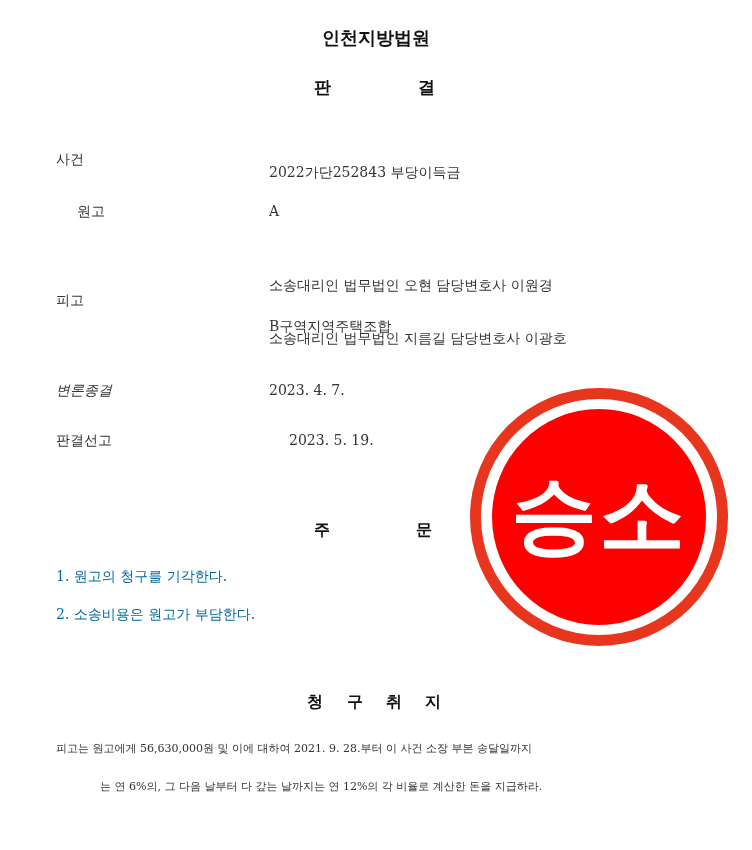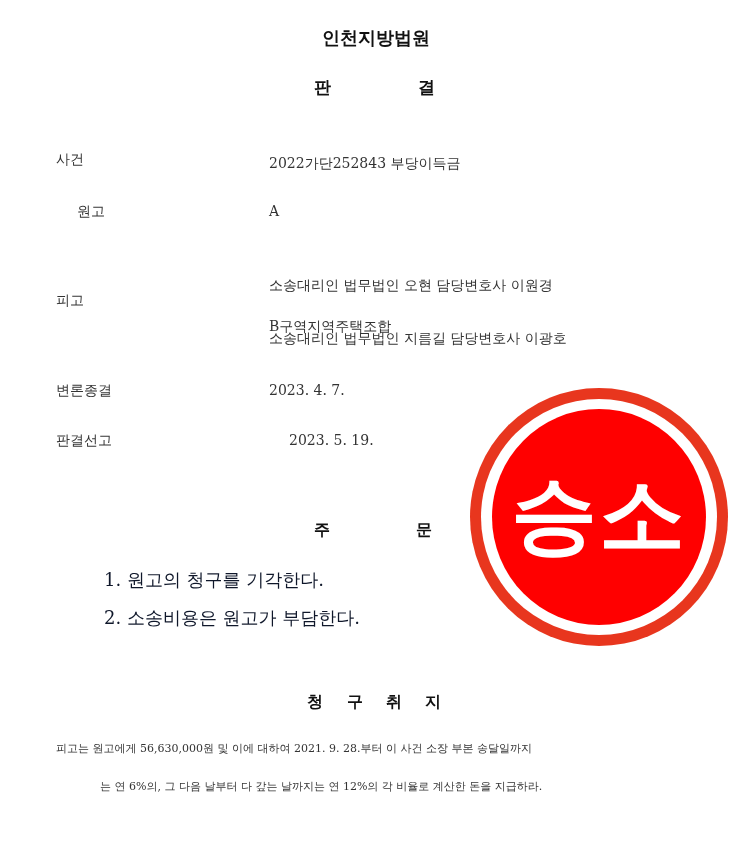--- a/index.html
+++ b/index.html
@@ -12,21 +12,21 @@
                font-family: "DejaVu Sans", "Liberation Sans", sans-serif; font-weight: bold;
                font-size: 17px; color: #111; }
   .doc-title span { position: absolute; }
   .row-label { position: absolute; left: 56px; font-size: 14px; color: #333;
                font-family: "DejaVu Sans", "Liberation Sans", sans-serif; }
   .row-value { position: absolute; left: 269px; font-size: 14px; color: #333; }
   .section-head { position: absolute; left: 0; width: 752px;
                   font-family: "DejaVu Sans", "Liberation Sans", sans-serif; font-weight: bold;
                   font-size: 16px; color: #111; }
   .section-head span { position: absolute; }
-  .order-line { position: absolute; left: 56px; font-size: 18px; color: #0f172a; margin-left: 48px; }
+  .order-line { position: absolute; left: 56px; font-size: 14px; color: #0369a1; }
   .body-line { position: absolute; left: 56px; font-size: 11px; color: #333; white-space: nowrap; }
   .stamp { position: absolute; left: 470px; top: 388px; width: 258px; height: 258px; }
   .stamp .ring { position: absolute; inset: 0; border-radius: 50%; background: #e8361e; }
   .stamp .gap { position: absolute; left: 11px; top: 11px; width: 236px; height: 236px;
                 border-radius: 50%; background: #ffffff; }
   .stamp .inner { position: absolute; left: 22px; top: 21px; width: 214px; height: 216px;
                   border-radius: 50%; background: #ff0000; }
   .stamp .text { position: absolute; left: 0; top: 76px; width: 258px; text-align: center;
                  font-family: "DejaVu Sans", "Liberation Sans", sans-serif; font-weight: bold;
                  font-size: 86px; line-height: 100px; color: #ffffff; letter-spacing: 2px; }
@@ -35,31 +35,31 @@
 <body>
 
 <div class="court">인천지방법원</div>
 <div class="doc-title">
   <span style="left:314px;">판</span>
   <span style="left:418px;">결</span>
 </div>
 
 <div>
   <div class="row-label" style="top:151px;">사건</div>
-  <div class="row-value" style="top:155px;">2022가단252843 부당이득금</div>
+  <div class="row-value" style="top:164px;">2022가단252843 부당이득금</div>
 
   <div class="row-label" style="top:203px;margin-left:21px;">원고</div>
   <div class="row-value" style="top:203px;">A</div>
   <div class="row-value" style="top:241px;margin-top:36px;">소송대리인 법무법인 오현 담당변호사 이원경</div>
 
   <div class="row-label" style="top:292px;">피고</div>
   <div class="row-value" style="top:292px;margin-top:26px;">B구역지역주택조합</div>
   <div class="row-value" style="top:330px;">소송대리인 법무법인 지름길 담당변호사 이광호</div>
 
-  <div class="row-label" style="top:382px;">변론종결</div>
+  <div class="row-label" style="top:382px;font-style:italic;">변론종결</div>
   <div class="row-value" style="top:382px;">2023. 4. 7.</div>
 
   <div class="row-label" style="top:432px;">판결선고</div>
   <div class="row-value" style="top:432px;margin-left:20px;">2023. 5. 19.</div>
 </div>
 
 <div class="section-head" style="top:520px;">
   <span style="left:314px;">주</span>
   <span style="left:416px;">문</span>
 </div>

